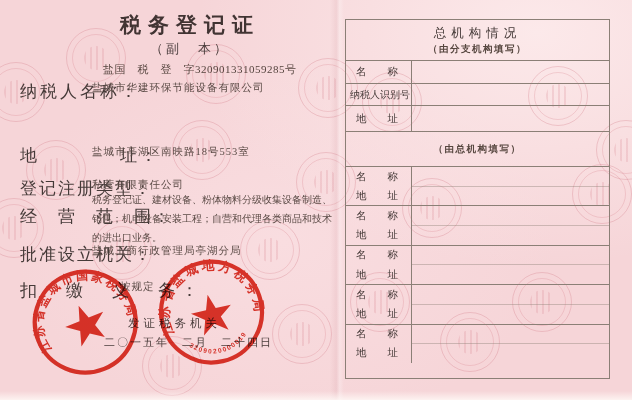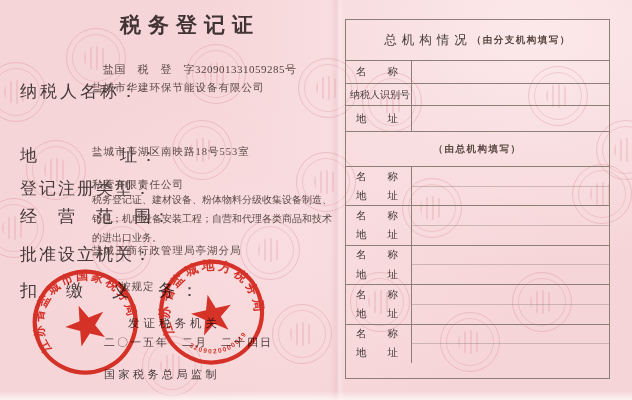--- a/index.html
+++ b/index.html
@@ -46,21 +46,21 @@
   .made-by{position:absolute;left:104px;top:367px;font-size:11px;letter-spacing:3.5px;color:#453a38;}
 
   
   .stamp{position:absolute;z-index:4;mix-blend-mode:multiply;opacity:.92;}
   .stamp1{left:30px;top:266px;transform:rotate(-22deg);}
   .stamp2{left:156px;top:256px;transform:rotate(-13deg);}
 
   
   .rtable{position:absolute;left:345px;top:19px;width:263px;height:358px;z-index:2;
     border:1px solid #8b7f76;display:flex;flex-direction:column;color:#4a3e3c;}
-  .rt-h{display:flex;flex-direction:row;align-items:center;justify-content:center;}
+  .rt-h{display:flex;flex-direction:column;align-items:center;justify-content:center;}
   .rt-h1{height:40px;}
   .rt-h2{height:34px;border-top:1px solid #8b7f76;}
   .rt-title{font-size:12.5px;letter-spacing:5px;color:#453a38;}
   .rt-subtitle{font-size:9.5px;letter-spacing:1.5px;color:#56463f;margin-top:1px;font-weight:bold;}
   .rrow{display:flex;border-top:1px solid #8b7f76;}
   .rrow .lbl{width:66px;border-right:1px solid #8b7f76;display:flex;align-items:center;padding-left:10px;
     font-size:10.5px;letter-spacing:0;color:#453a38;box-sizing:border-box;}
   .rrow .val{flex:1;}
   .rt-r1{height:22px}.rt-r2{height:21px}.rt-r2 .lbl{font-size:10px;padding-left:4px}.rt-r3{height:25px}.rt-r4{height:24px}
   .pair{display:flex;border-top:1px solid #8b7f76;height:38.4px;}
@@ -93,20 +93,21 @@
   <div class="wm" style="left:402px;top:178px"></div>
   <div class="wm" style="left:572px;top:164px"></div>
   <div class="wm" style="left:350px;top:272px"></div>
   <div class="wm" style="left:512px;top:272px"></div>
   <div class="wm" style="left:440px;top:312px"></div>
 
   <div class="spine"></div>
 
   <div class="page-left">
     <div class="cert-title">税务登记证</div>
+    <div class="cert-sub">（副　本）</div>
     <div class="serial">盐国　税　登　字320901331059285号</div>
 
     <div class="frow f0">
       <span class="flbl">纳税人名称：</span>
       <span class="fval">盐城市华建环保节能设备有限公司</span>
     </div>
     <div class="frow f2">
       <span class="flbl">地　　　　址：</span>
       <span class="fval">盐城市亭湖区南映路18号553室</span>
     </div>
@@ -122,21 +123,20 @@
       <span class="flbl">批准设立机关：</span>
       <span class="fval">盐城工商行政管理局亭湖分局</span>
     </div>
     <div class="frow f6">
       <span class="flbl">扣　缴　义　务：</span>
       <span class="fval">按规定</span>
     </div>
 
     <div class="issuer">发证税务机关</div>
     <div class="issue-date">二〇一五年　二月　二十四日</div>
-    <div class="made-by">国家税务总局监制</div>
   </div>
 
   <div class="stamp stamp1">
     <svg width="112" height="112" viewBox="0 0 120 120">
       <defs>
         <path id="arcTop1" d="M 16,74 A 46,46 0 1 1 104,74" fill="none"></path>
       </defs>
       <circle cx="60" cy="60" r="54" fill="none" stroke="#d9291c" stroke-width="4.5"></circle>
       <polygon fill="#d9291c" points="60,41 65.3,56.7 81.9,56.9 68.6,66.8 73.5,82.6 60,73 46.5,82.6 51.4,66.8 38.1,56.9 54.7,56.7"></polygon>
       <text fill="#d9291c" font-size="13" letter-spacing="2.5" font-weight="bold">

